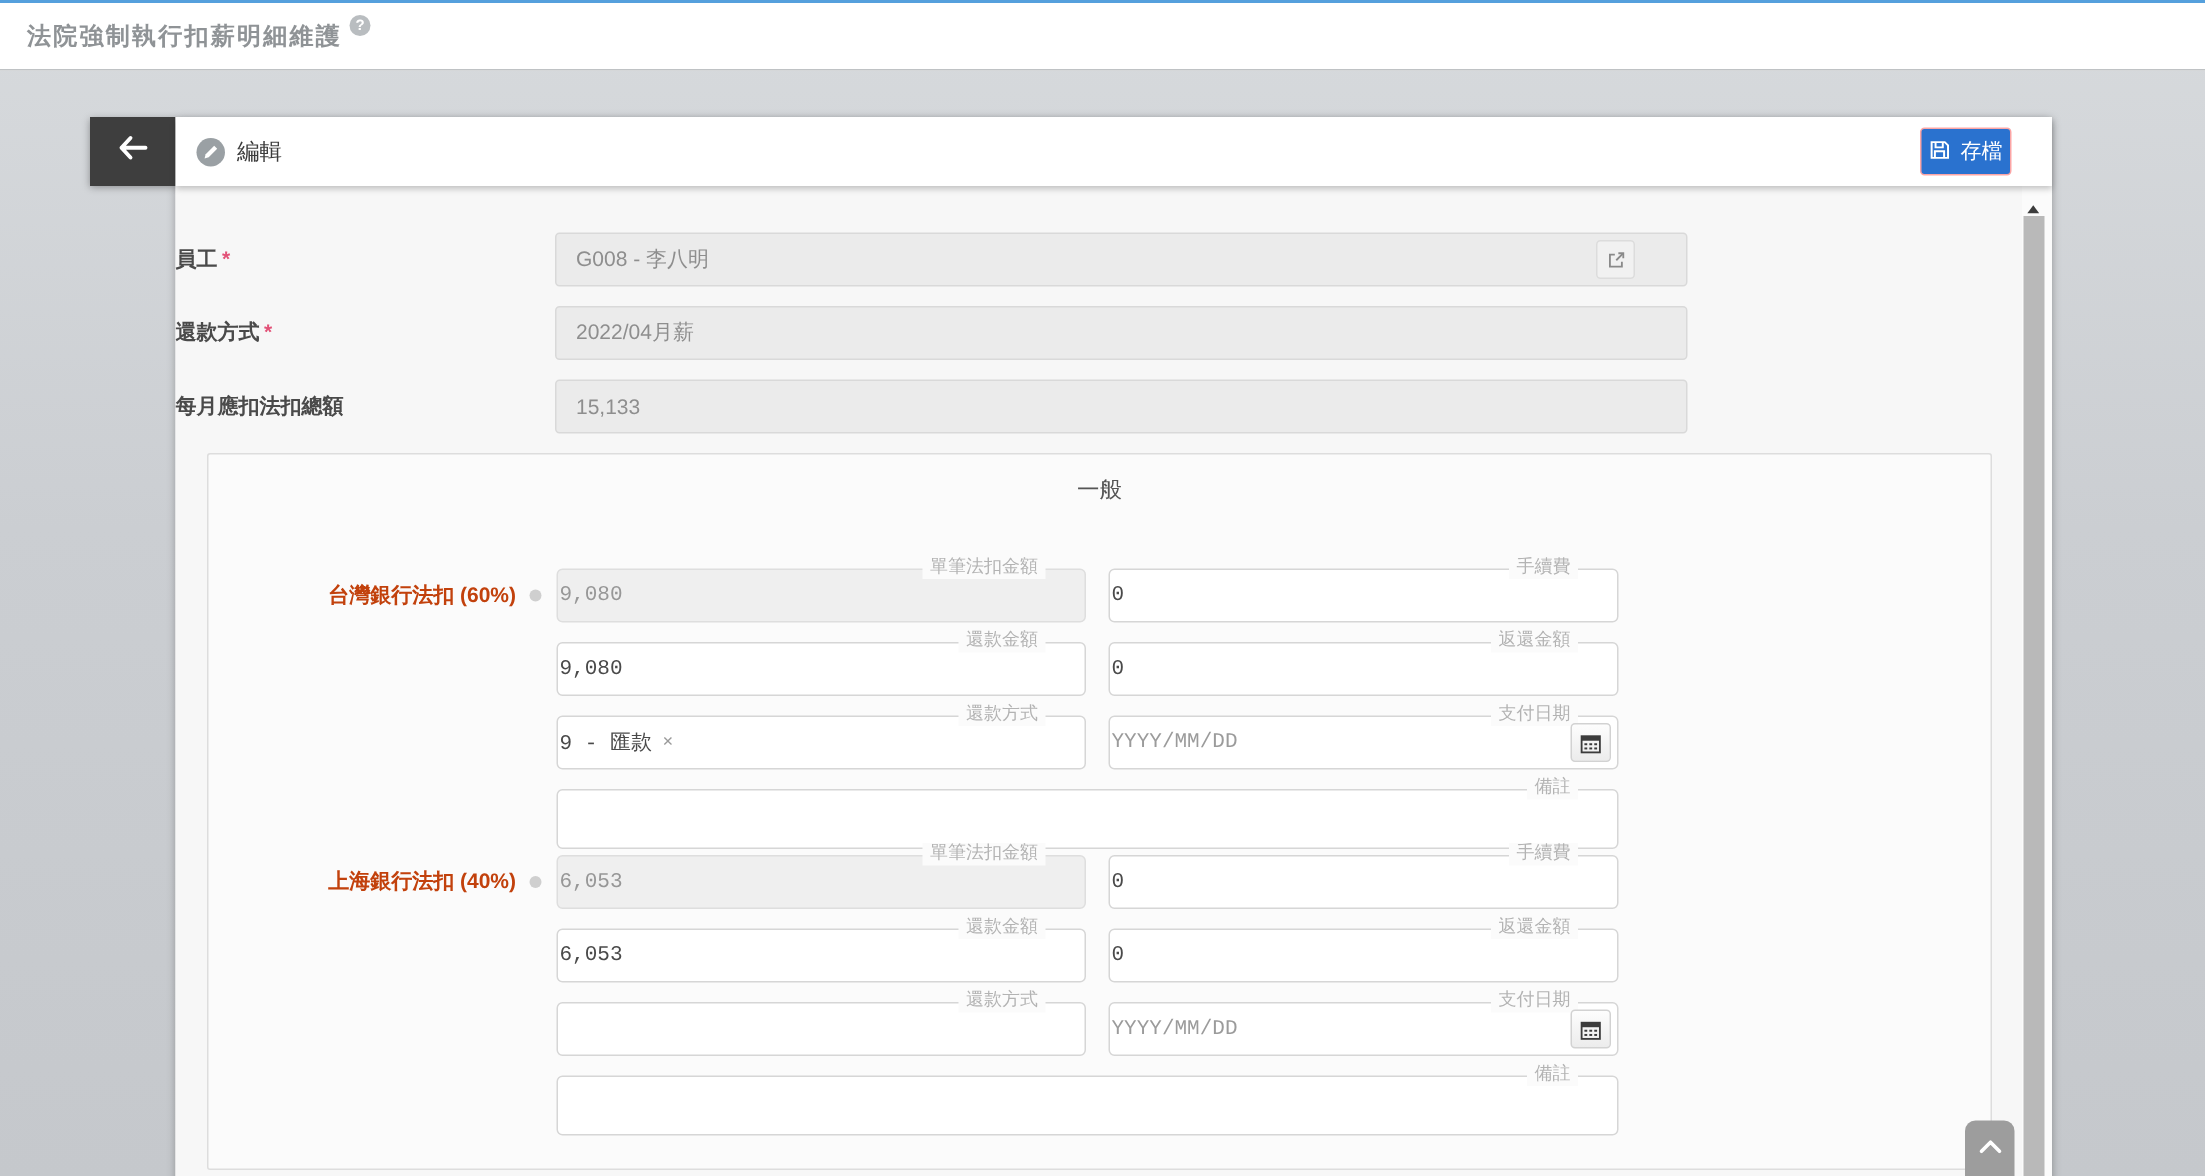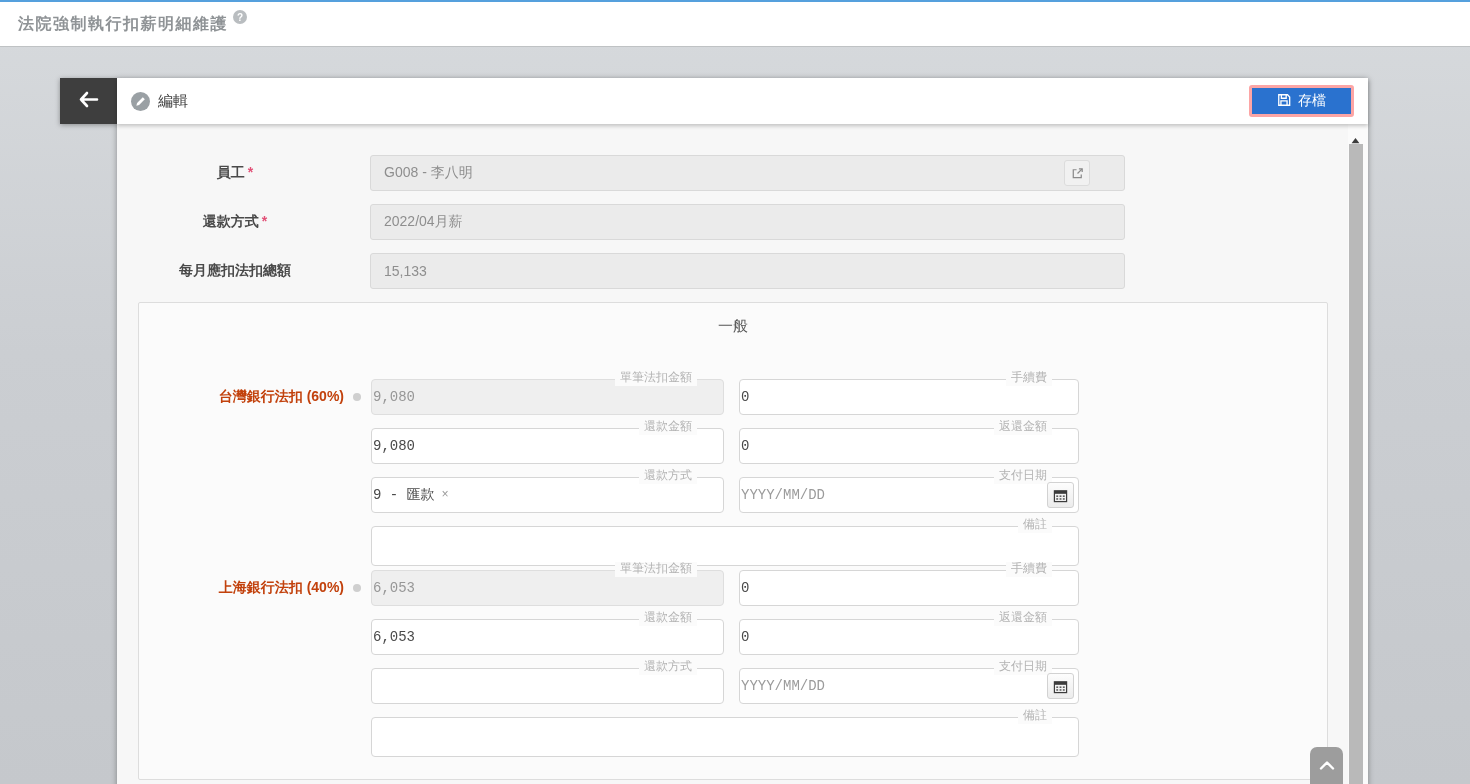--- a/index.html
+++ b/index.html
@@ -22,30 +22,30 @@
 
   .backbtn { position:absolute; left:-57px; top:0; width:57px; height:46px; background:#3e3e3e;
     display:flex; align-items:center; justify-content:center; cursor:pointer;
     box-shadow:0 1px 5px rgba(0,0,0,.35); }
 
   .toolbar { height:46px; background:#ffffff; display:flex; align-items:center;
     padding:0 14px; position:relative; z-index:3; box-shadow:0 2px 4px rgba(0,0,0,.22); }
   .edit-ico { width:19px; height:19px; border-radius:50%; background:#9aa0a4;
     display:flex; align-items:center; justify-content:center; margin-right:8px; }
   .edit-label { font-size:15px; color:#3c3c3c; }
-  .savebtn { margin-left:auto; background:#2a72cf; border:3px solid #fca5a5;
-    border-radius:3px; color:#fff; height:32px; padding:0 25px; display:flex; align-items:center;
+  .savebtn { margin-left:auto; margin-right:13px; background:#2a72cf; border:1px solid #fca5a5;
+    border-radius:3px; color:#fff; height:32px; padding:0 5px; display:flex; align-items:center;
     gap:7px; font-size:14px; cursor:pointer; }
 
   .content { position:absolute; top:46px; bottom:0; left:0; right:20px;
     background:#f7f7f7; padding-top:31px; overflow:hidden; }
 
   
   .form-row { display:flex; align-items:center; margin-bottom:13px; position:relative; }
-  .form-label { width:236px; text-align:center; font-size:14px; font-weight:bold; color:#4a4a4a; }
+  .form-label { width:236px; text-align:left; font-size:14px; font-weight:bold; color:#4a4a4a; }
   .req { color:#e25177; margin-left:3px; font-weight:bold; }
   .inp-wrap { position:relative; margin-left:17px; }
   .inp { width:755px; height:36px; border:1px solid #d9d9d9; border-radius:3px;
     background:#ebebeb; color:#8e8e8e; font-size:14px; padding:0 13px; outline:none; }
   .extbtn { position:absolute; right:35px; top:5px; width:26px; height:26px;
     border:1px solid #dcdcdc; border-radius:3px; background:#f1f1f1;
     display:flex; align-items:center; justify-content:center; cursor:pointer; }
 
   
   .box { margin-left:21px; width:1190px; border:1px solid #dddddd; border-radius:2px;

